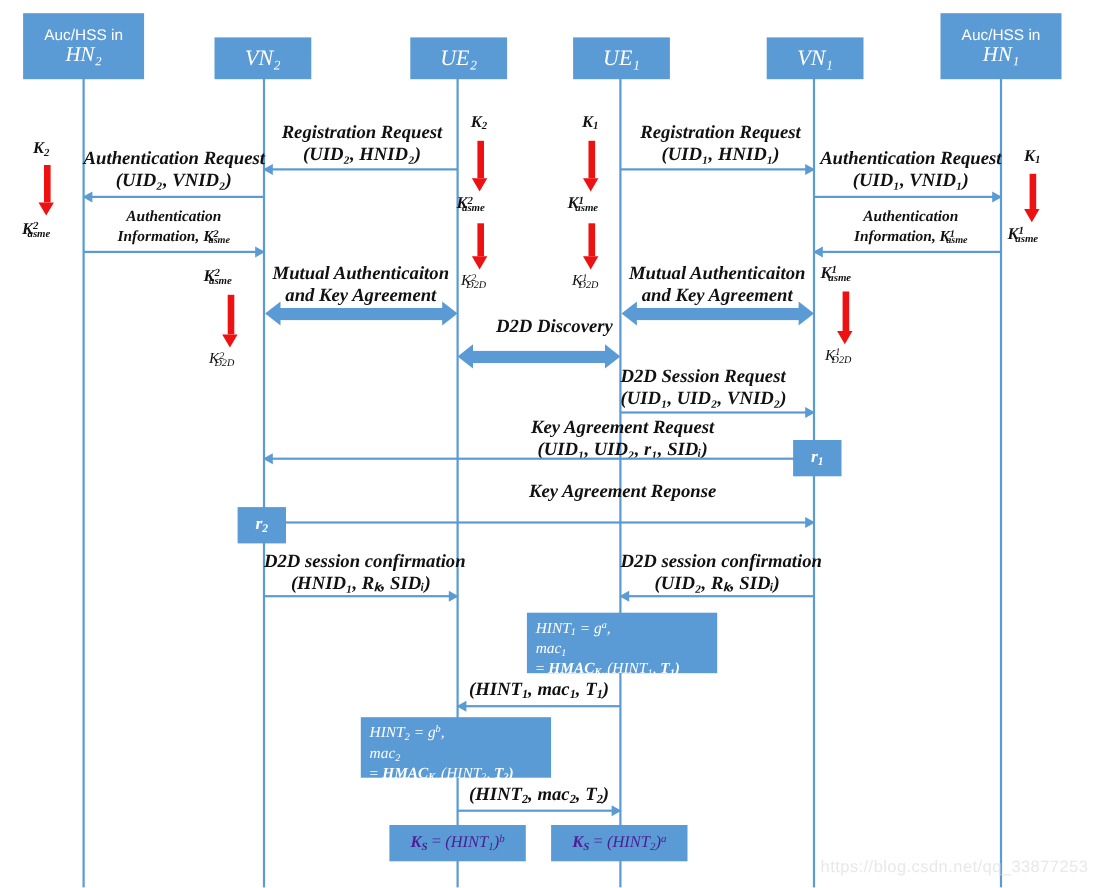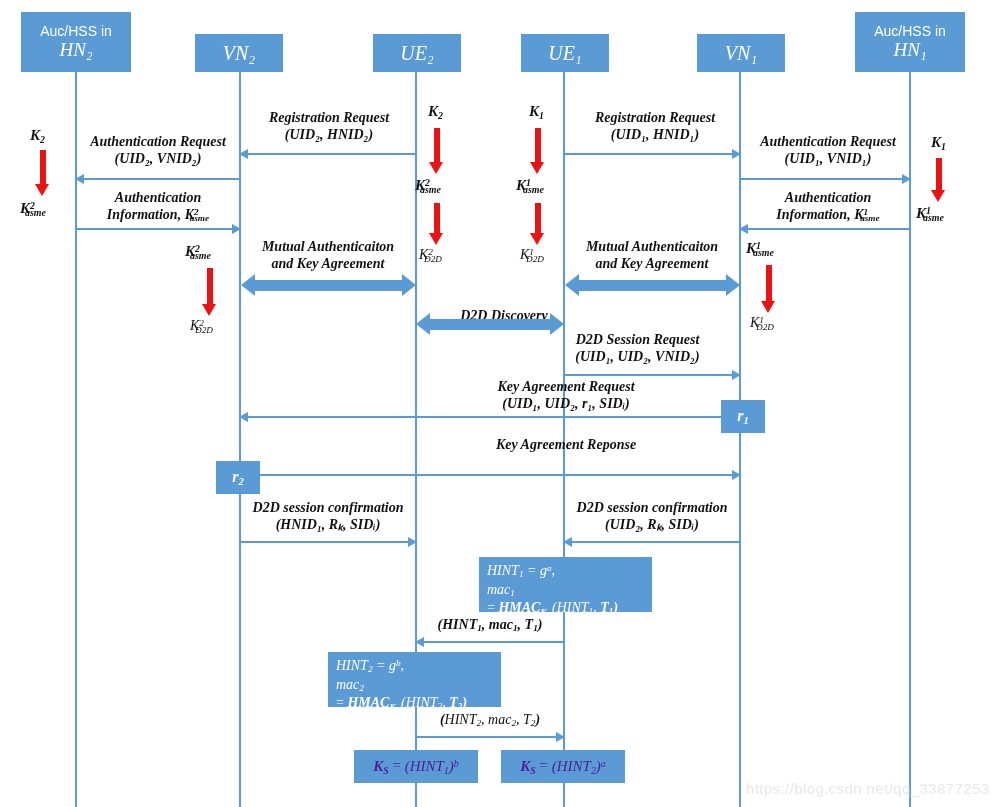--- a/index.html
+++ b/index.html
@@ -19,21 +19,21 @@
   .actor-box.single .l2{font-size:20px;}
 
   
   .msg{position:absolute;height:2px;background:#5b9bd5;}
   .msg .head{position:absolute;top:-4px;width:0;height:0;
     border-top:5px solid transparent;border-bottom:5px solid transparent;}
   .msg .head.right{right:-1px;border-left:9px solid #5b9bd5;}
   .msg .head.left{left:-1px;border-right:9px solid #5b9bd5;}
 
   .msg-label{position:absolute;text-align:center;font-weight:bold;font-style:italic;
-    font-size:14px;color:#111;line-height:1.18;white-space:nowrap;}
+    font-size:17px;color:#111;line-height:1.18;white-space:nowrap;}
   .msg-label.small{font-size:14px;}
 
   
   .bidi{position:absolute;}
   .bidi .bar{position:absolute;left:11px;right:11px;top:6px;height:11px;background:#5b9bd5;}
   .bidi .ar{position:absolute;top:0;width:0;height:0;
     border-top:11.5px solid transparent;border-bottom:11.5px solid transparent;}
   .bidi .ar.l{left:0;border-right:14px solid #5b9bd5;}
   .bidi .ar.r{right:0;border-left:14px solid #5b9bd5;}
 
@@ -214,21 +214,21 @@
   <div class="msg-label" style="left:564px;top:239px;width:176px;">
     <div>Mutual Authenticaiton</div>
     <div>and Key Agreement</div>
   </div>
   <div class="bidi" style="left:565px;top:274px;width:175px;height:23px;">
     <div class="ar l"></div>
     <div class="bar"></div>
     <div class="ar r"></div>
   </div>
 
-  <div class="msg-label" style="left:416px;top:308px;width:176px;">
+  <div class="msg-label" style="left:416px;top:287px;width:176px;">
     <div>D2D Discovery</div>
   </div>
   <div class="bidi" style="left:416px;top:313px;width:148px;height:23px;">
     <div class="ar l"></div>
     <div class="bar"></div>
     <div class="ar r"></div>
   </div>
 
   <div class="msg-label" style="left:564px;top:332px;width:147px;">
     <div>D2D Session Request</div>
@@ -290,21 +290,21 @@
     <div class="head left"></div>
   </div>
 
   <div class="note" style="left:328px;top:652px;width:173px;height:55px;">
     <div><i>HINT<sub>2</sub> = g<sup>b</sup>,</i></div>
     <div><i>mac<sub>2</sub></i></div>
     <div>= <b>HMAC<sub>K<sub>M</sub></sub></b><i>(HINT<sub>2</sub>,</i> <b>T<sub>2</sub>)</b></div>
   </div>
 
   <div class="msg-label" style="left:416px;top:712px;width:148px;">
-    <div>(<b style="font-weight:normal;">HINT<sub>2</sub>, mac<sub>2</sub>, T<sub>2</sub></b>)</div>
+    <div>(<b style="font-weight:bold;">HINT<sub>2</sub>, mac<sub>2</sub>, T<sub>2</sub></b>)</div>
   </div>
   <div class="msg" style="left:416px;top:736px;width:148px;">
     <div class="head right"></div>
   </div>
 
   <div class="resultbox" style="left:354px;top:750px;width:124px;height:33px;">
     <span><b style="font-style:italic;">K<sub>S</sub></b> = <i>(HINT<sub>1</sub>)<sup>b</sup></i></span>
   </div>
   <div class="resultbox" style="left:501px;top:750px;width:124px;height:33px;">
     <span><b style="font-style:italic;">K<sub>S</sub></b> = <i>(HINT<sub>2</sub>)<sup>a</sup></i></span>

